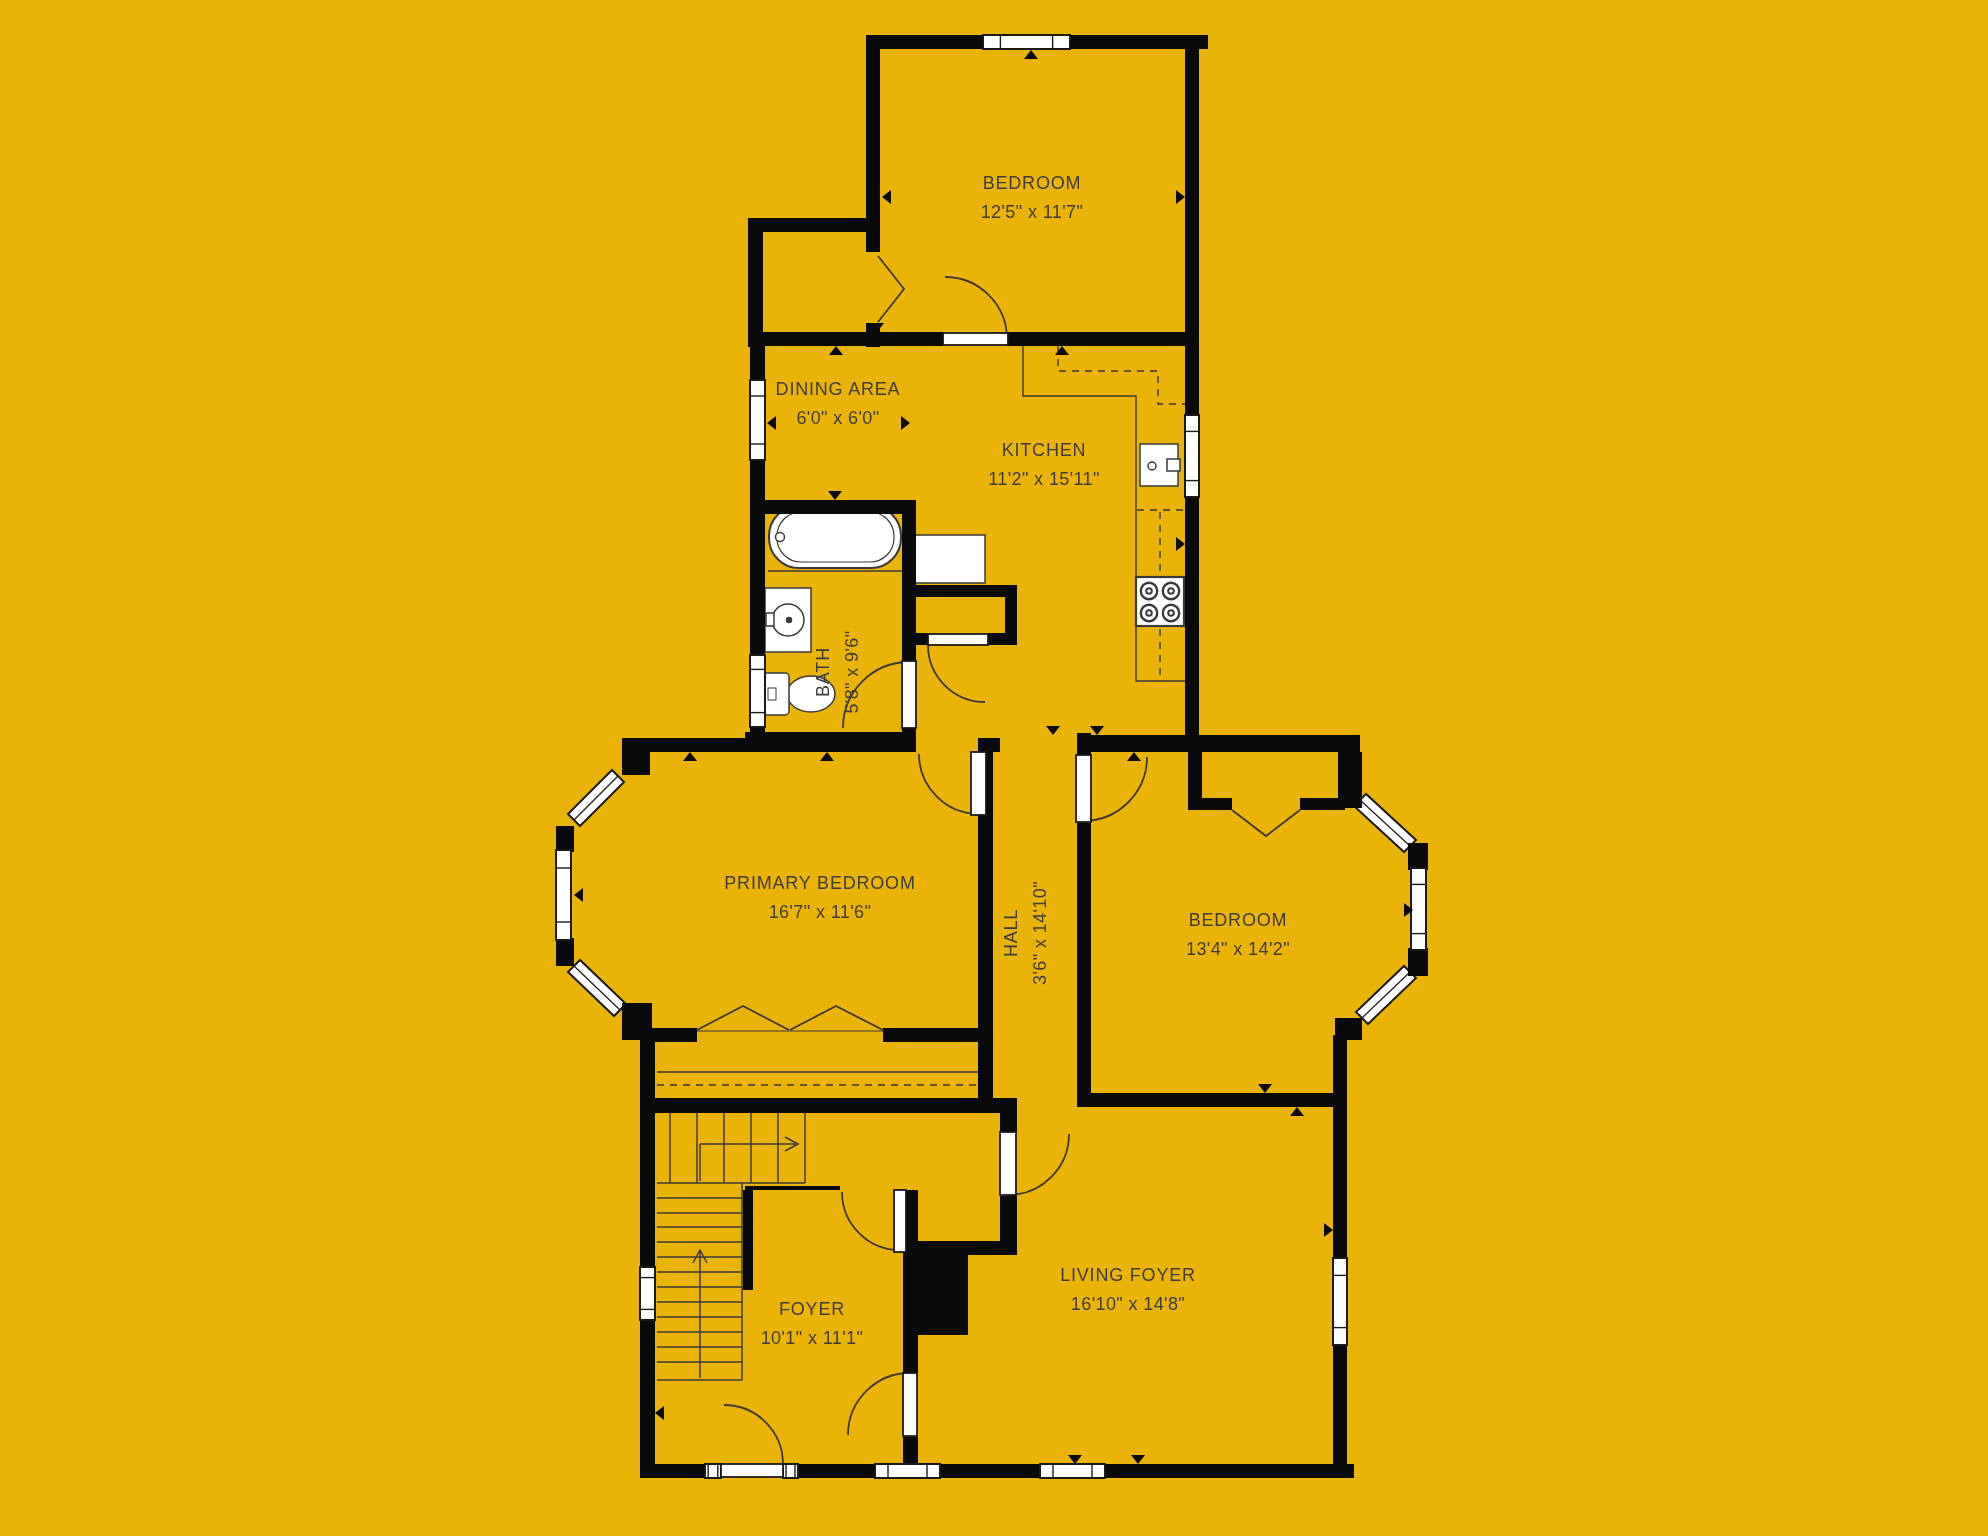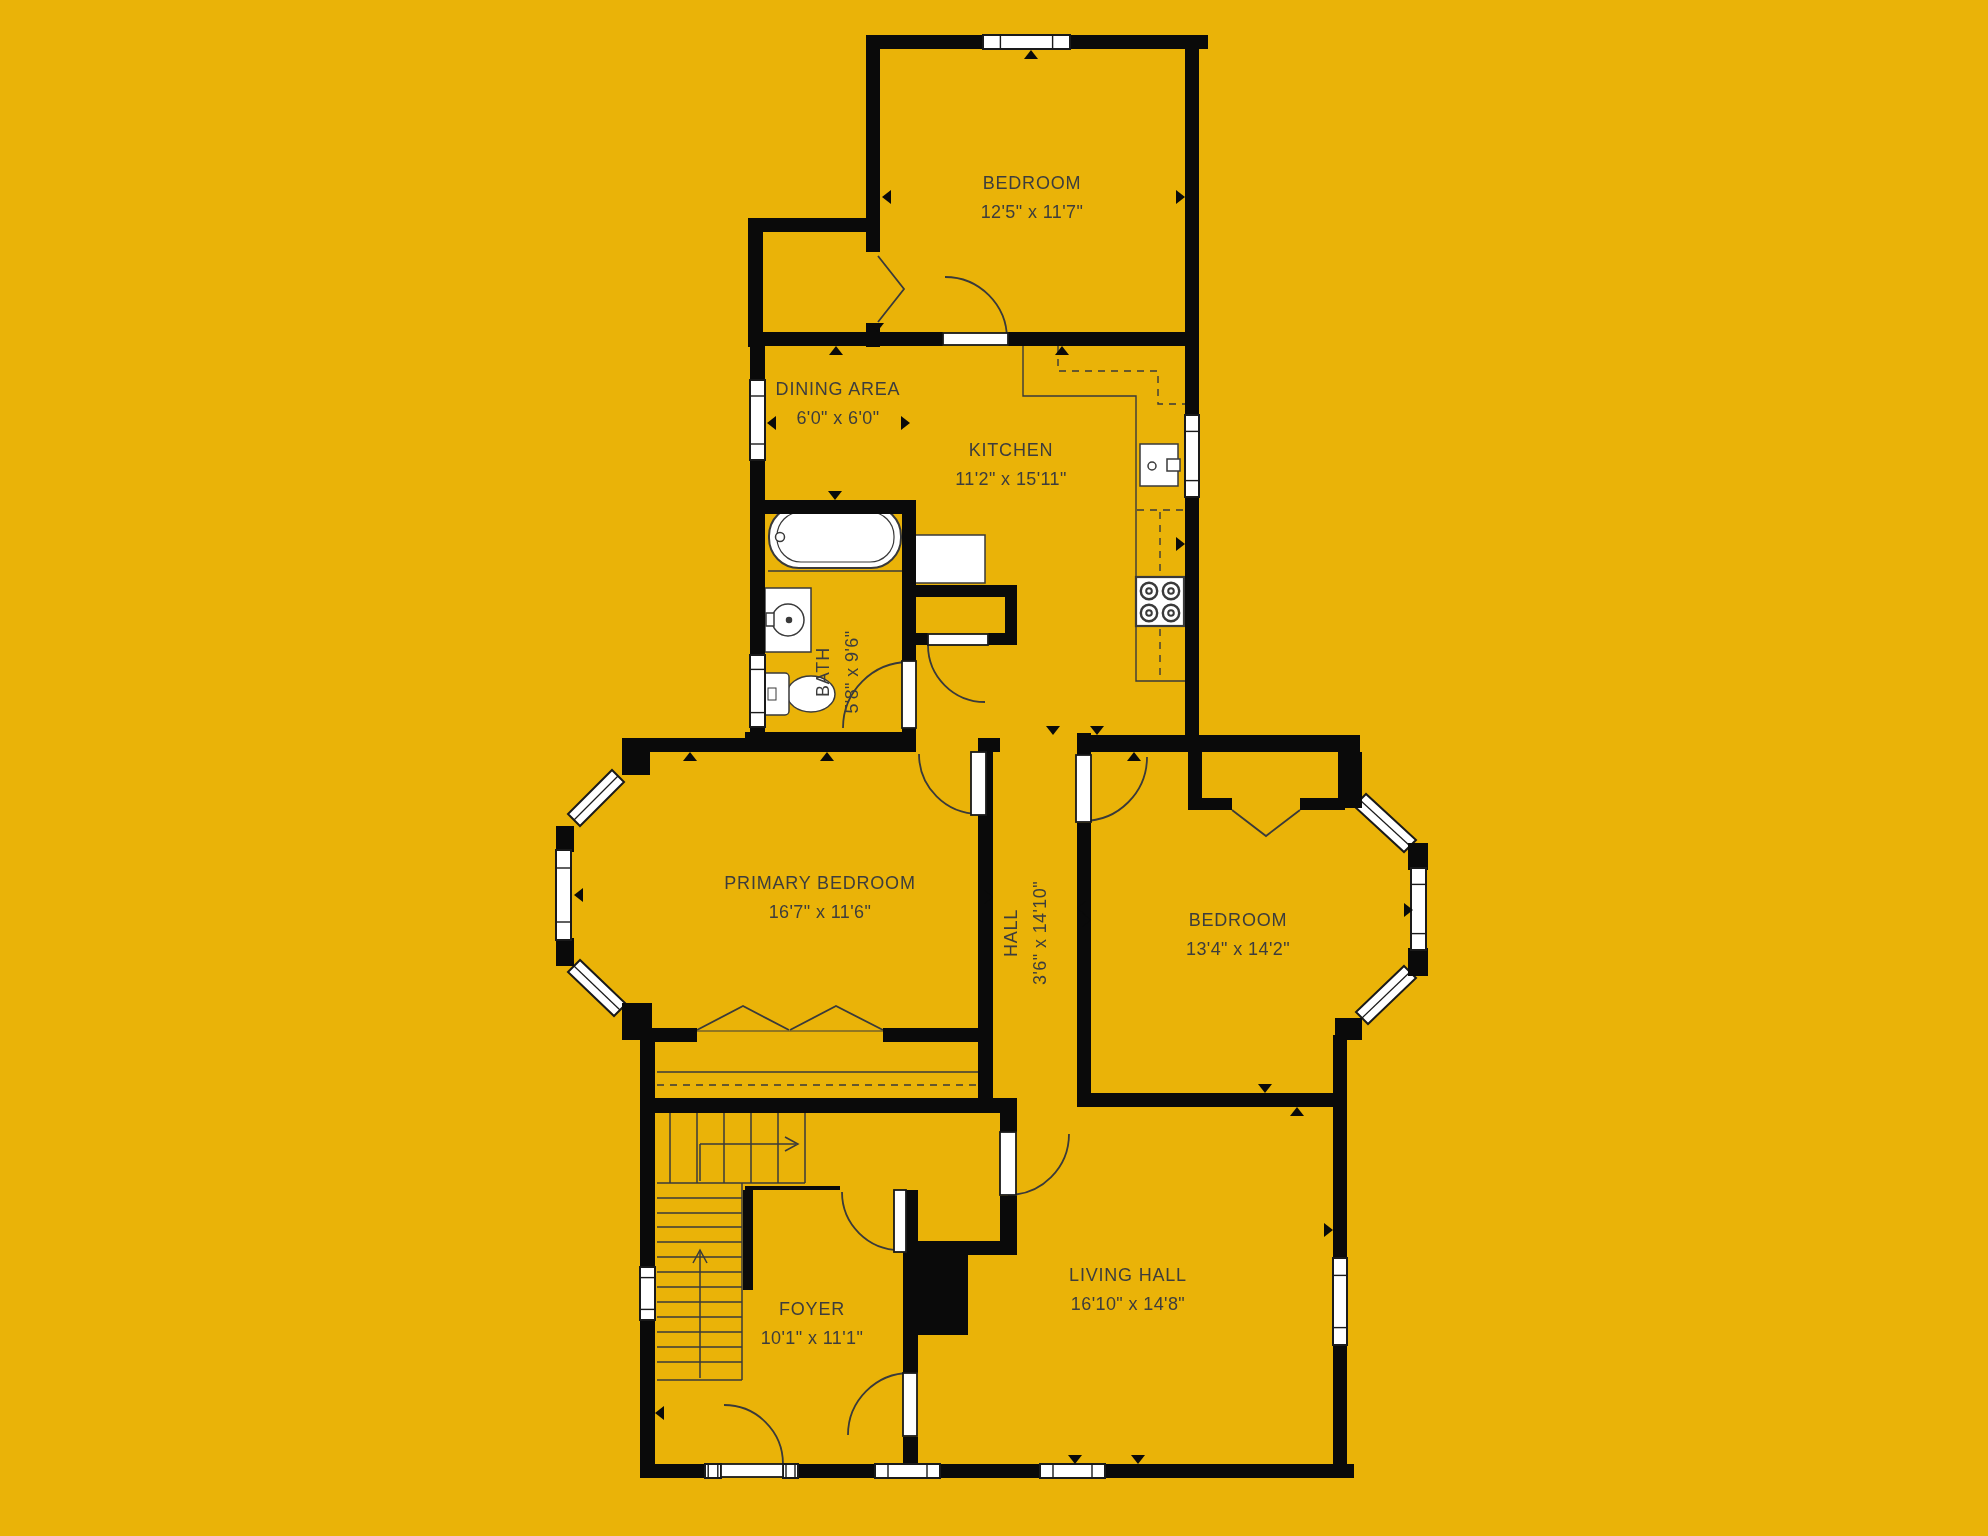--- a/index.html
+++ b/index.html
@@ -302,41 +302,41 @@
   </svg>
 
   <div class="room-label" style="left:1032px;top:198px">
     <div class="room-name">BEDROOM</div>
     <div class="room-dims">12'5" x 11'7"</div>
   </div>
   <div class="room-label" style="left:838px;top:404px">
     <div class="room-name">DINING AREA</div>
     <div class="room-dims">6'0" x 6'0"</div>
   </div>
-  <div class="room-label" style="left:1011px;top:465px">
+  <div class="room-label" style="left:1044px;top:465px">
     <div class="room-name">KITCHEN</div>
     <div class="room-dims">11'2" x 15'11"</div>
   </div>
   <div class="room-label rot" style="left:838px;top:672px">
     <div class="room-name">BATH</div>
     <div class="room-dims">5'8" x 9'6"</div>
   </div>
   <div class="room-label" style="left:820px;top:898px">
     <div class="room-name">PRIMARY BEDROOM</div>
     <div class="room-dims">16'7" x 11'6"</div>
   </div>
   <div class="room-label rot" style="left:1026px;top:933px">
     <div class="room-name">HALL</div>
     <div class="room-dims">3'6" x 14'10"</div>
   </div>
   <div class="room-label" style="left:1238px;top:935px">
     <div class="room-name">BEDROOM</div>
     <div class="room-dims">13'4" x 14'2"</div>
   </div>
   <div class="room-label" style="left:1128px;top:1290px">
-    <div class="room-name">LIVING HALL</div>
+    <div class="room-name">LIVING FOYER</div>
     <div class="room-dims">16'10" x 14'8"</div>
   </div>
   <div class="room-label" style="left:812px;top:1324px">
     <div class="room-name">FOYER</div>
     <div class="room-dims">10'1" x 11'1"</div>
   </div>
 </div>
 
 </body></html>

